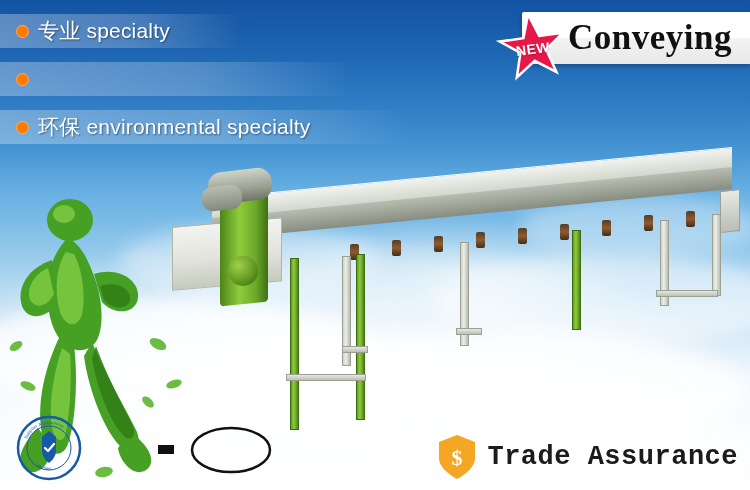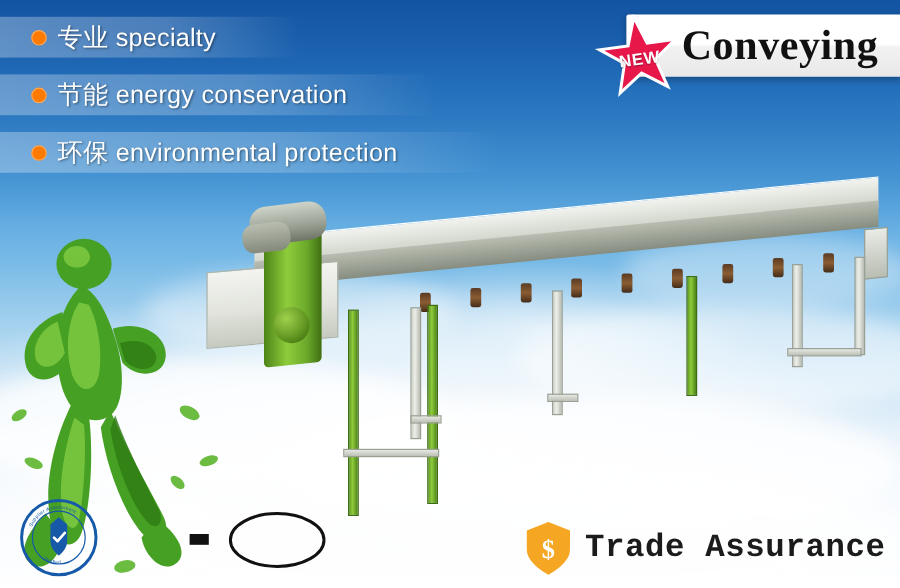--- a/index.html
+++ b/index.html
@@ -51,21 +51,21 @@
   .features {
     position: absolute;
     left: 0; top: 14px;
     width: 420px;
   }
   .feat-row {
     display: flex;
     align-items: center;
     height: 34px;
     margin-bottom: 14px;
-    padding-left: 26px;
+    padding-left: 16px;
     background: linear-gradient(to right, rgba(255,255,255,0.30) 0%, rgba(255,255,255,0.22) 55%, rgba(255,255,255,0.0) 100%);
   }
   .bullet {
     width: 13px; height: 13px;
     border-radius: 50%;
     background: #ff7a00;
     box-shadow: 0 0 0 1px rgba(255,255,255,0.35) inset;
     flex: 0 0 auto;
     margin-right: 9px;
   }
@@ -258,25 +258,24 @@
   <div class="cloudband cb2"></div>
   <div class="cloudband cb4"></div>
 
   <div class="features">
     <div class="feat-row r1">
       <span class="bullet"></span>
       <span class="feat-text">专业 specialty</span>
     </div>
     <div class="feat-row r2">
       <span class="bullet"></span>
-      <span class="feat-text">节能 energy conservation</span>
     </div>
     <div class="feat-row r3">
       <span class="bullet"></span>
-      <span class="feat-text">环保 environmental protection</span>
+      <span class="feat-text">环保 environmental specialty</span>
     </div>
   </div>
 
   <div class="title-wrap">
     <div class="title-bar">
       <div class="new-star">
         <svg viewBox="0 0 78 74" width="78" height="74">
           <g transform="rotate(-8 39 37)">
             <polygon points="39,2 47,25 71,25 52,39 59,63 39,49 19,63 26,39 7,25 31,25" fill="#e8174a" stroke="#ffffff" stroke-width="2.5"></polygon>
           </g>

